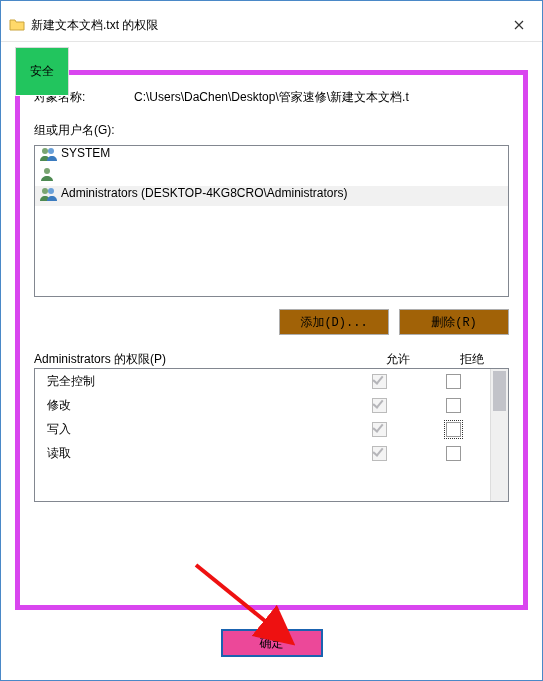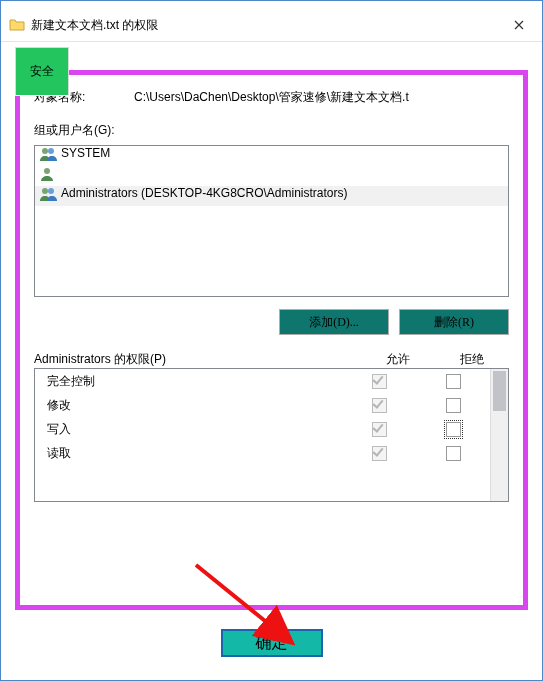--- a/index.html
+++ b/index.html
@@ -17,37 +17,37 @@
   .row{display:flex;margin-bottom:16px}
   .lbl{width:100px}
   .val{flex:1;white-space:nowrap;overflow:hidden}
   .grouplbl{margin:6px 0}
   .listbox{border:1px solid #828790;height:150px;background:#fff;overflow:auto}
   .li{display:flex;height:20px;padding:0 4px}
   .li.sel{background:#f1f1f1}
   .li .picon{width:20px;height:16px;margin-right:2px}
   .li .picon svg{width:20px;height:16px}
   .btnrow{display:flex;justify-content:flex-end;margin:12px 0 16px 0;gap:10px}
-  button.std{width:110px;height:26px;border:1px solid #adadad;background:#0f766e;font-family:Liberation Serif, serif;font-size:12px;cursor:pointer}
+  button.std{width:110px;height:26px;border:1px solid #adadad;background:#a16207;font-family:Liberation Mono, monospace;font-size:12px;cursor:pointer}
   .permhead{display:flex;align-items:center;margin-bottom:0}
   .permhead .plbl{flex:1}
   .permhead .col{width:74px;text-align:center}
   .permbox{border:1px solid #828790;height:132px;position:relative;display:flex}
   .perms{flex:1;overflow:hidden}
   .prow{display:flex;align-items:center;height:24px;padding-left:12px}
   .prow .pname{flex:1}
   .prow .pc{width:74px;text-align:center}
   .chk{width:13px;height:13px;display:inline-block;border:1px solid #999;position:relative;background:#fff;vertical-align:middle}
   .chk.allow{background:#f4f4f4;border-color:#bbb}
   .chk.allow::after{content:"";position:absolute;left:2px;top:-1px;width:4px;height:8px;border:solid #b5b5b9;border-width:0 2px 2px 0;transform:rotate(40deg)}
   .chk.focus{outline:1px dotted #333;outline-offset:1px}
   .sbar{width:17px;background:#f0f0f0;border-left:1px solid #ddd;position:relative}
   .sbar .thumb{position:absolute;left:2px;right:2px;top:2px;height:40px;background:#c2c3c9}
   .footer{position:absolute;left:0;right:0;bottom:0;height:46px;display:flex;align-items:center;justify-content:center}
-  button.ok{width:102px;height:28px;border:2px solid #1a63b0;background:#14b8a6;font-family:Liberation Sans, sans-serif;font-size:16px;cursor:pointer}
+  button.ok{width:102px;height:28px;border:2px solid #1a63b0;background:#ec4899;font-family:Liberation Sans, sans-serif;font-size:12px;cursor:pointer}
   .arrow{position:absolute;left:190px;bottom:30px;width:110px;height:90px;pointer-events:none}
 </style>
 </head>
 <body>
 
 <div class="window">
   <div class="titlebar">
     <span class="icon">
       <svg viewBox="0 0 16 16">
           <path fill="#ffd96a" stroke="#caa43d" d="M1 3h5l1 2h8v8H1z"></path>

